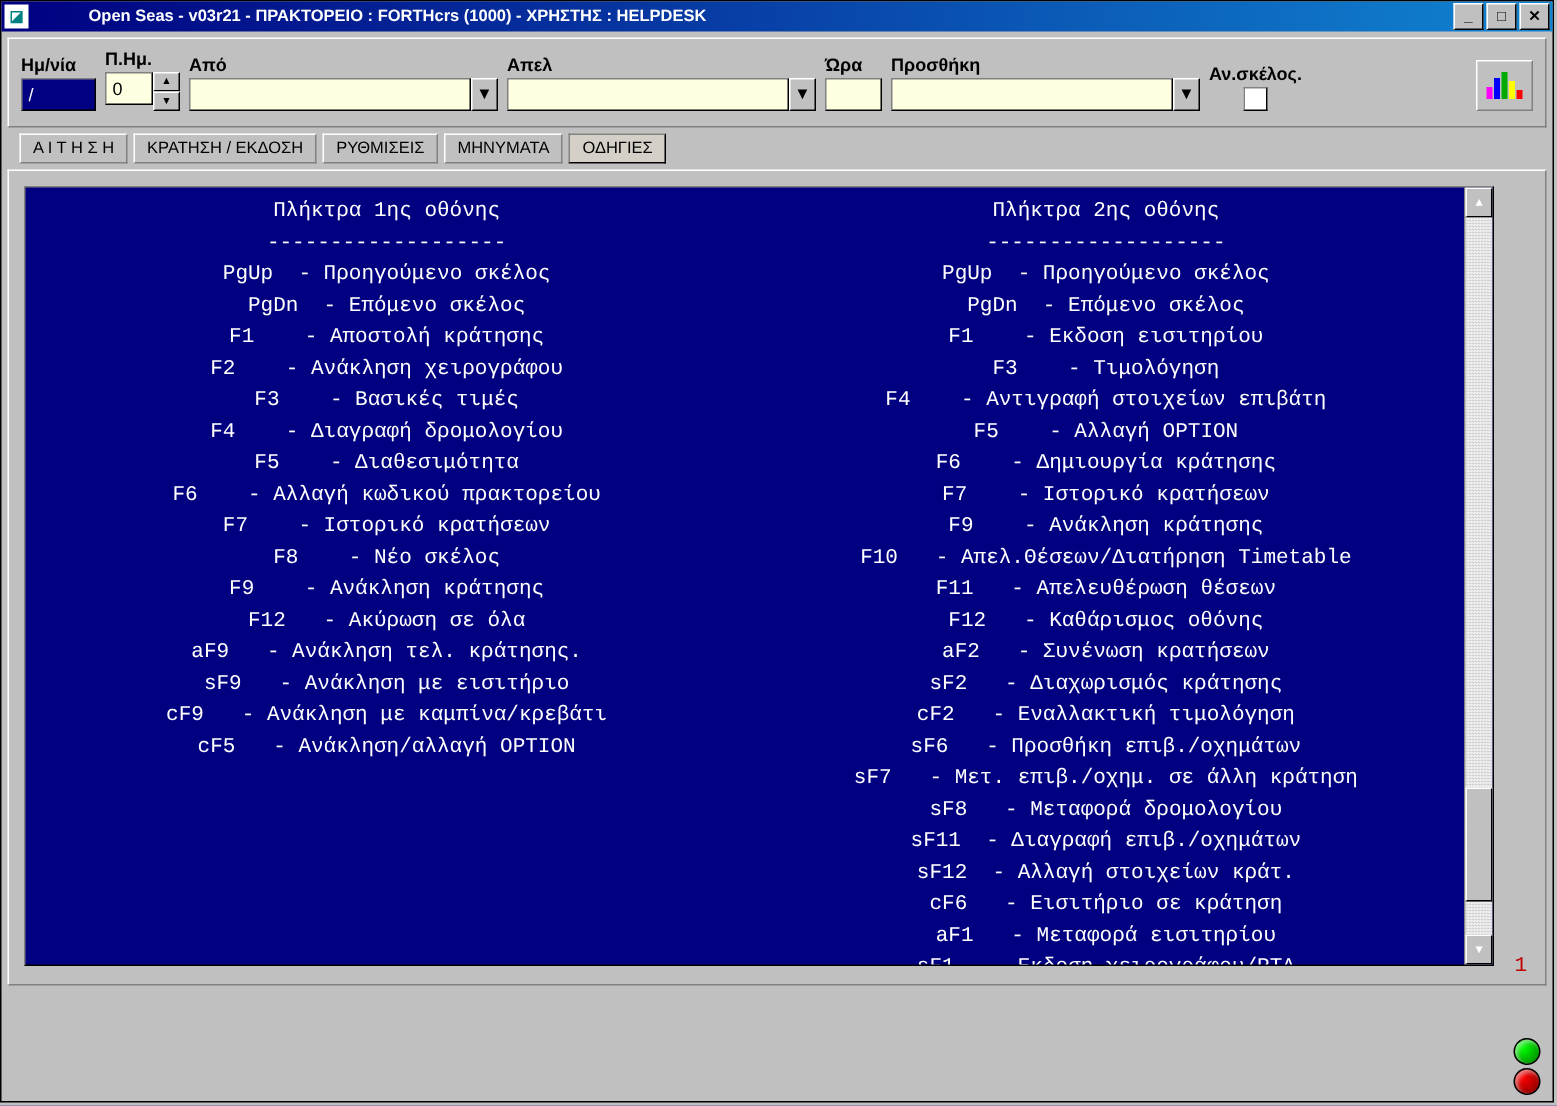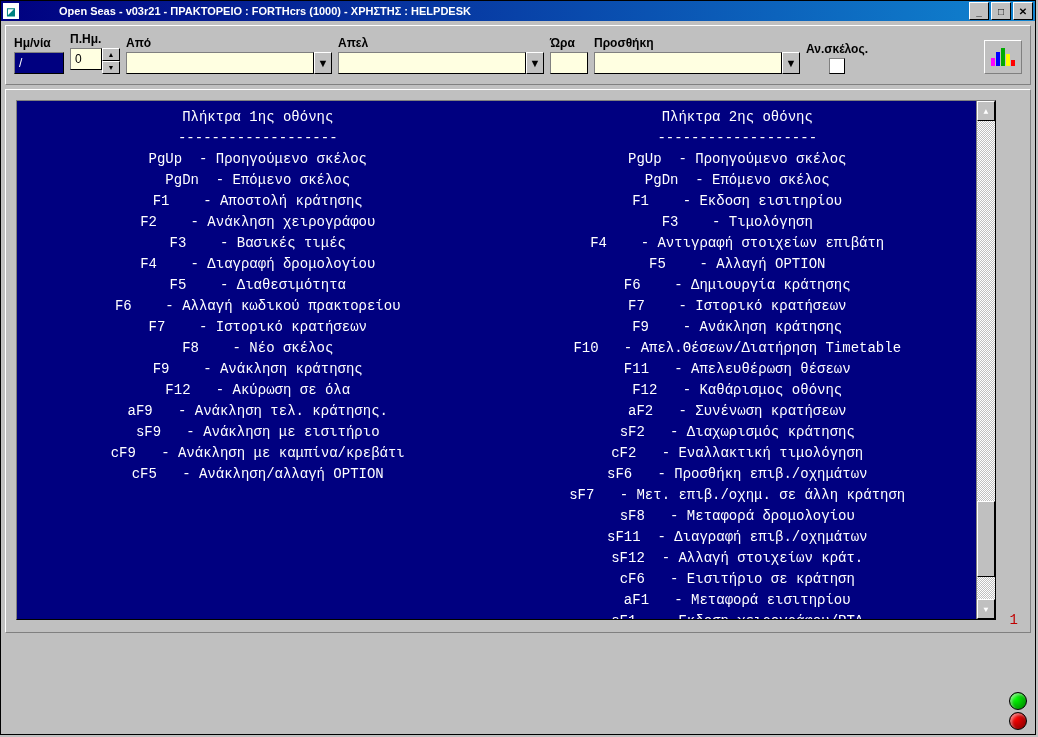--- a/index.html
+++ b/index.html
@@ -254,20 +254,27 @@
       <div class="chart-icon">
         <span style="background:#ff00ff;height:8px"></span>
         <span style="background:#00f;height:14px"></span>
         <span style="background:#0a0;height:18px"></span>
         <span style="background:#ff0;height:12px"></span>
         <span style="background:#f00;height:6px"></span>
       </div>
     </div>
   </div>
 
+  <div class="tabs-row">
+    <div class="tab">Α Ι Τ Η Σ Η</div>
+    <div class="tab">ΚΡΑΤΗΣΗ / ΕΚΔΟΣΗ</div>
+    <div class="tab">ΡΥΘΜΙΣΕΙΣ</div>
+    <div class="tab">ΜΗΝΥΜΑΤΑ</div>
+    <div class="tab active">ΟΔΗΓΙΕΣ</div>
+  </div>
 
   <div class="content-frame">
     <div class="terminal">
       <div class="term-col" id="term-col1">Πλήκτρα 1ης οθόνης
 -------------------
 PgUp  - Προηγούμενο σκέλος
 PgDn  - Επόμενο σκέλος
 F1    - Αποστολή κράτησης
 F2    - Ανάκληση χειρογράφου
 F3    - Βασικές τιμές

